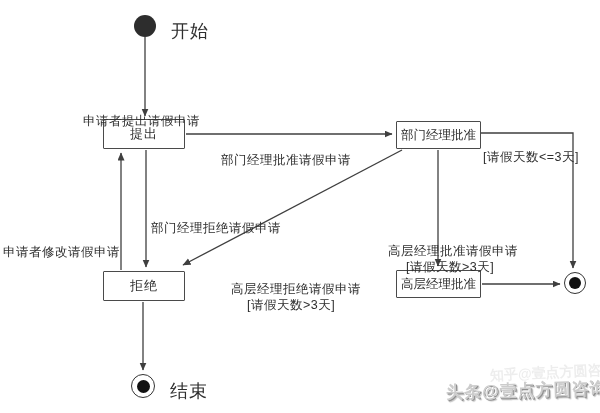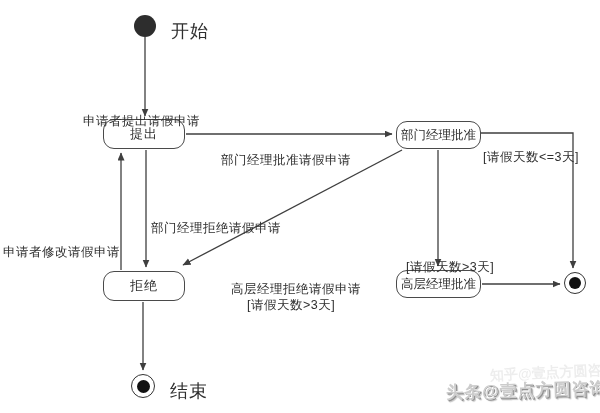--- a/index.html
+++ b/index.html
@@ -8,21 +8,21 @@
     width:600px;height:413px;
     background:#ffffff;
     font-family:"Liberation Sans","DejaVu Sans",sans-serif;
     overflow:hidden;
   }
   #edges{position:absolute;left:0;top:0;width:600px;height:413px;}
   .state-box{
     position:absolute;
     box-sizing:border-box;
     border:1.6px solid #4a4a4a;
-    border-radius:11px;
+    border-radius:1px;
     background:#ffffff;
     display:flex;align-items:center;justify-content:center;
     color:#2e2e2e;
     font-size:13px;
     letter-spacing:1px;
   }
   .state-box.small{font-size:12.5px;letter-spacing:0;}
   .edge-label{
     position:absolute;
     color:#2e2e2e;
@@ -129,20 +129,21 @@
   <div class="edge-label" style="left:83px;top:69px;">申请者提出请假申请</div>
 
   <div class="edge-label" style="left:221px;top:108px;">部门经理批准请假申请</div>
 
   <div class="edge-label" style="left:483px;top:105px;">[请假天数&lt;=3天]</div>
 
   <div class="edge-label" style="left:151px;top:176px;">部门经理拒绝请假申请</div>
 
   <div class="edge-label" style="left:3px;top:200px;">申请者修改请假申请</div>
 
+  <div class="edge-label" style="left:388px;top:199px;">高层经理批准请假申请</div>
 
   <div class="edge-label" style="left:406px;top:215px;">[请假天数&gt;3天]</div>
 
   <div class="edge-label" style="left:231px;top:237px;">高层经理拒绝请假申请</div>
 
   <div class="edge-label" style="left:247px;top:253px;">[请假天数&gt;3天]</div>
 
   <div class="watermark-ghost">知乎@壹点方圆咨询</div>
   <div class="watermark-main">头条@壹点方圆咨询</div>
 

